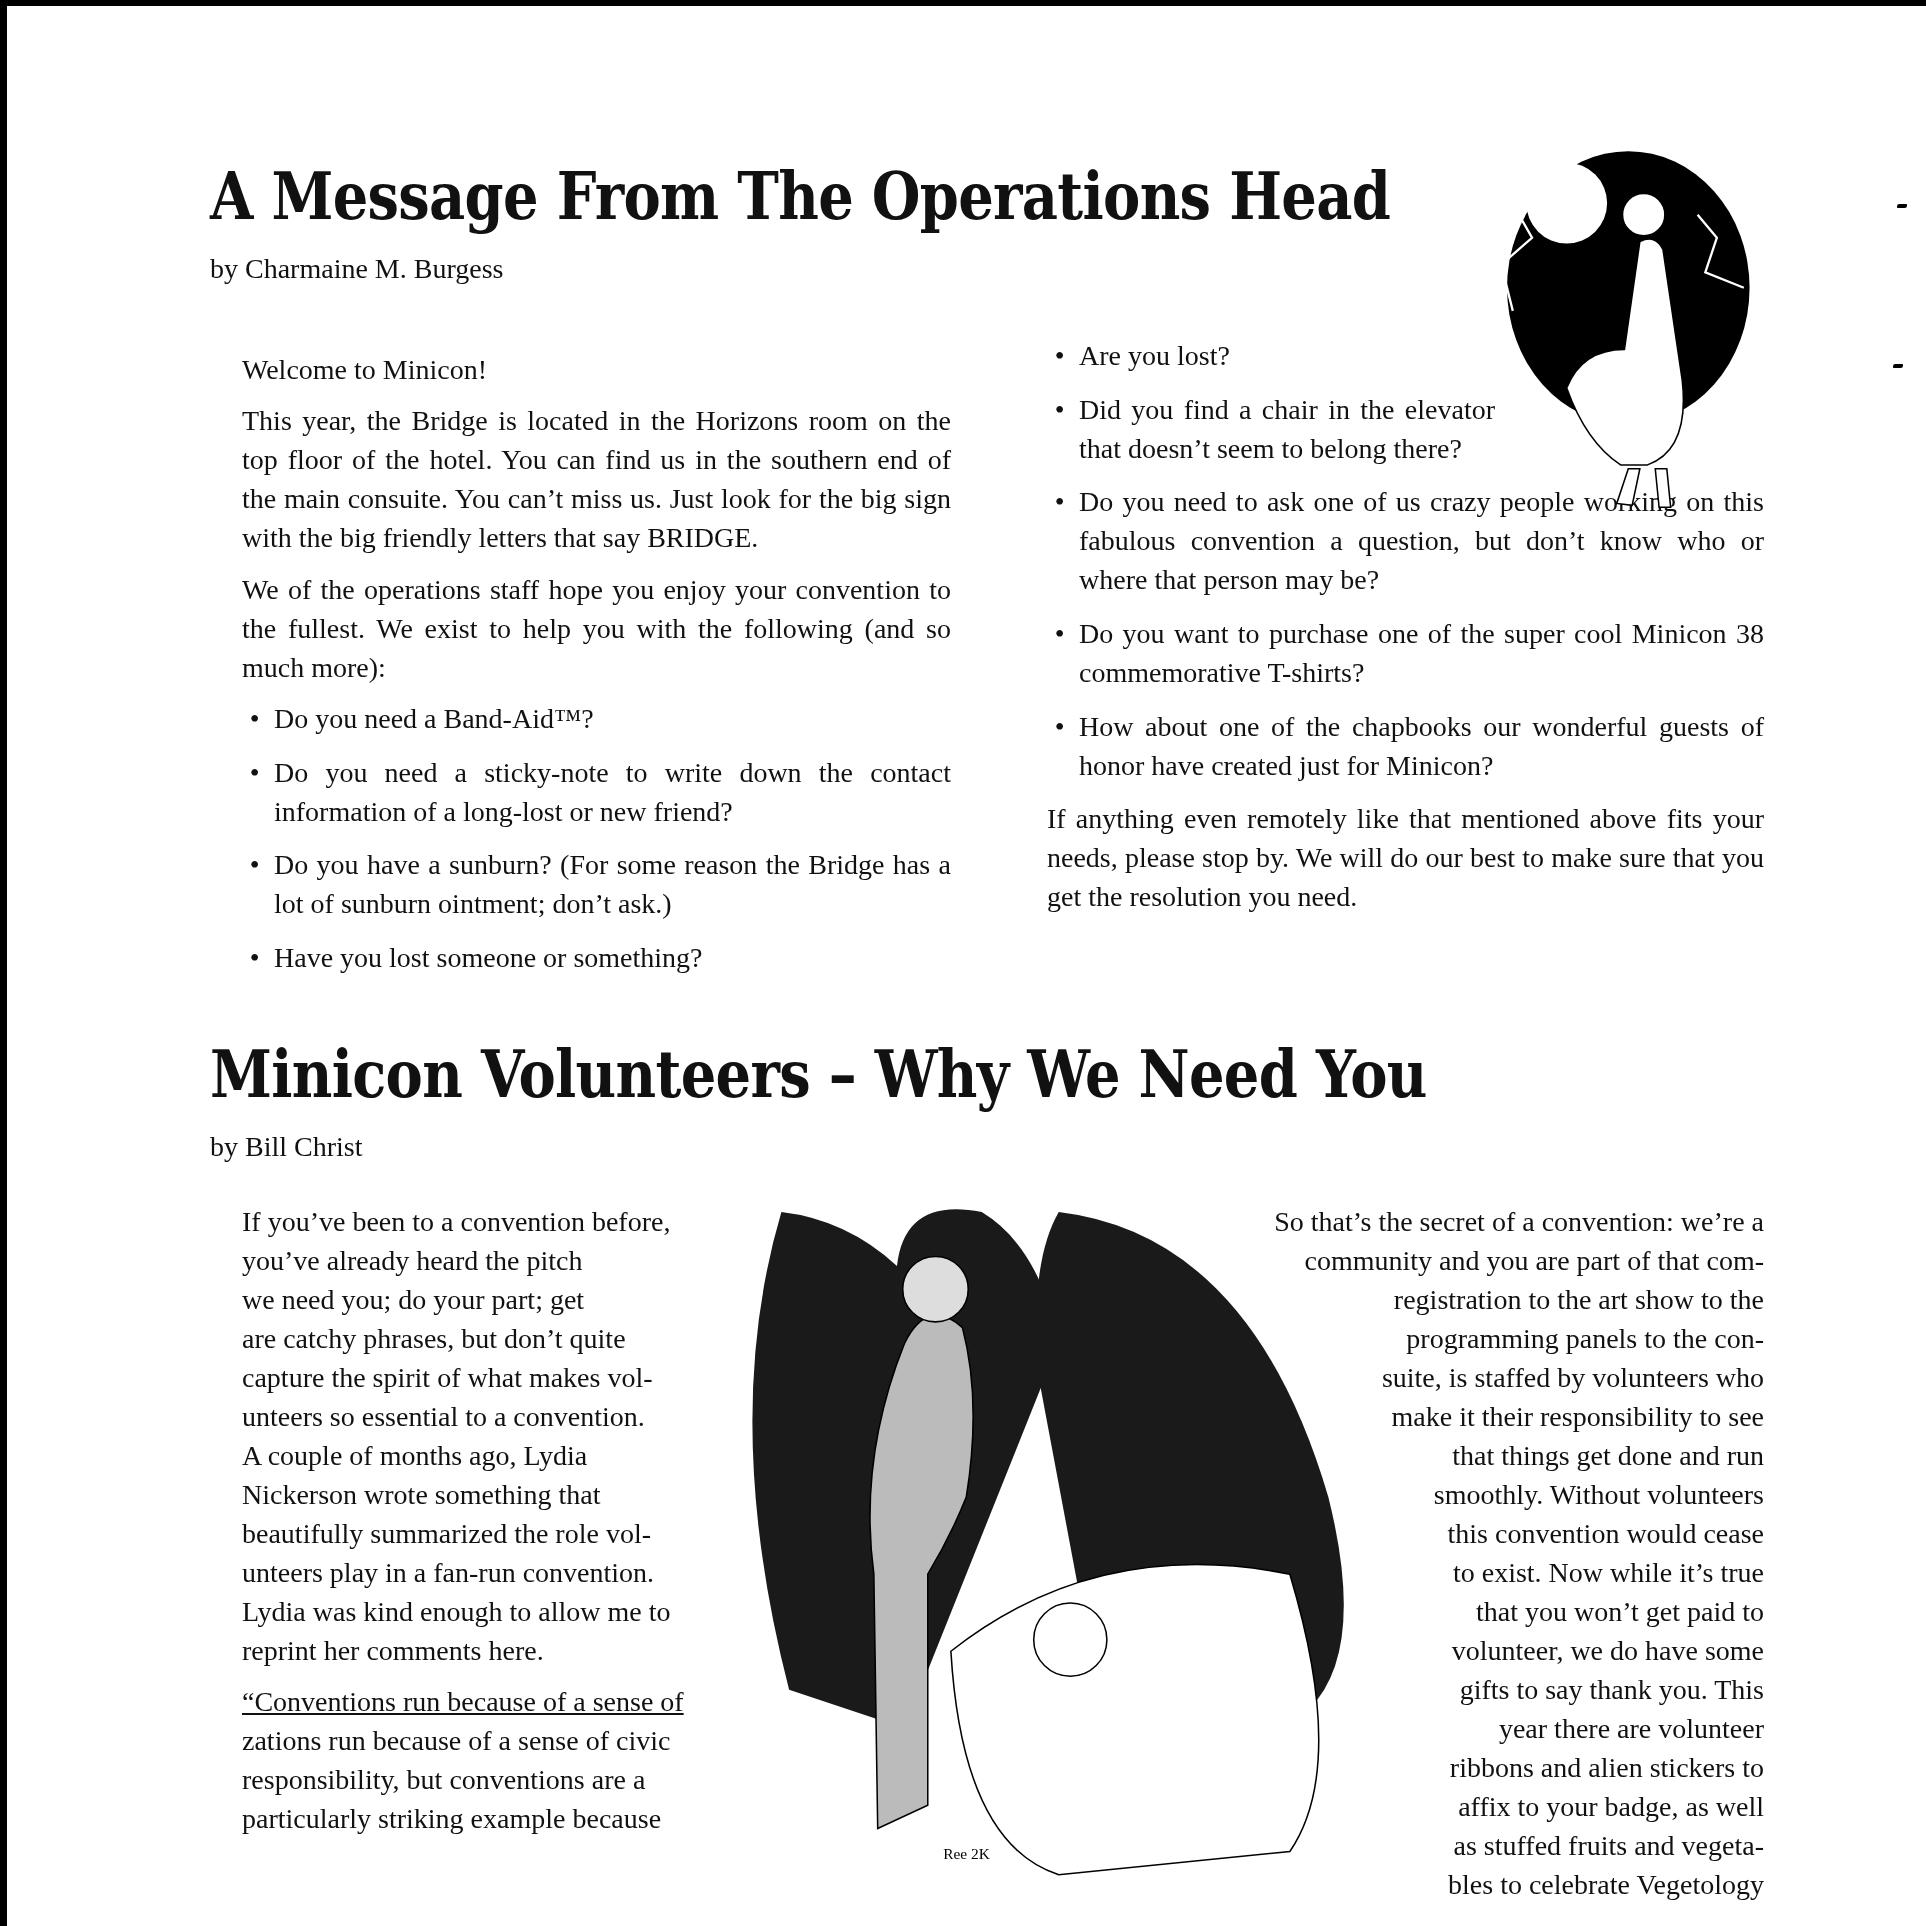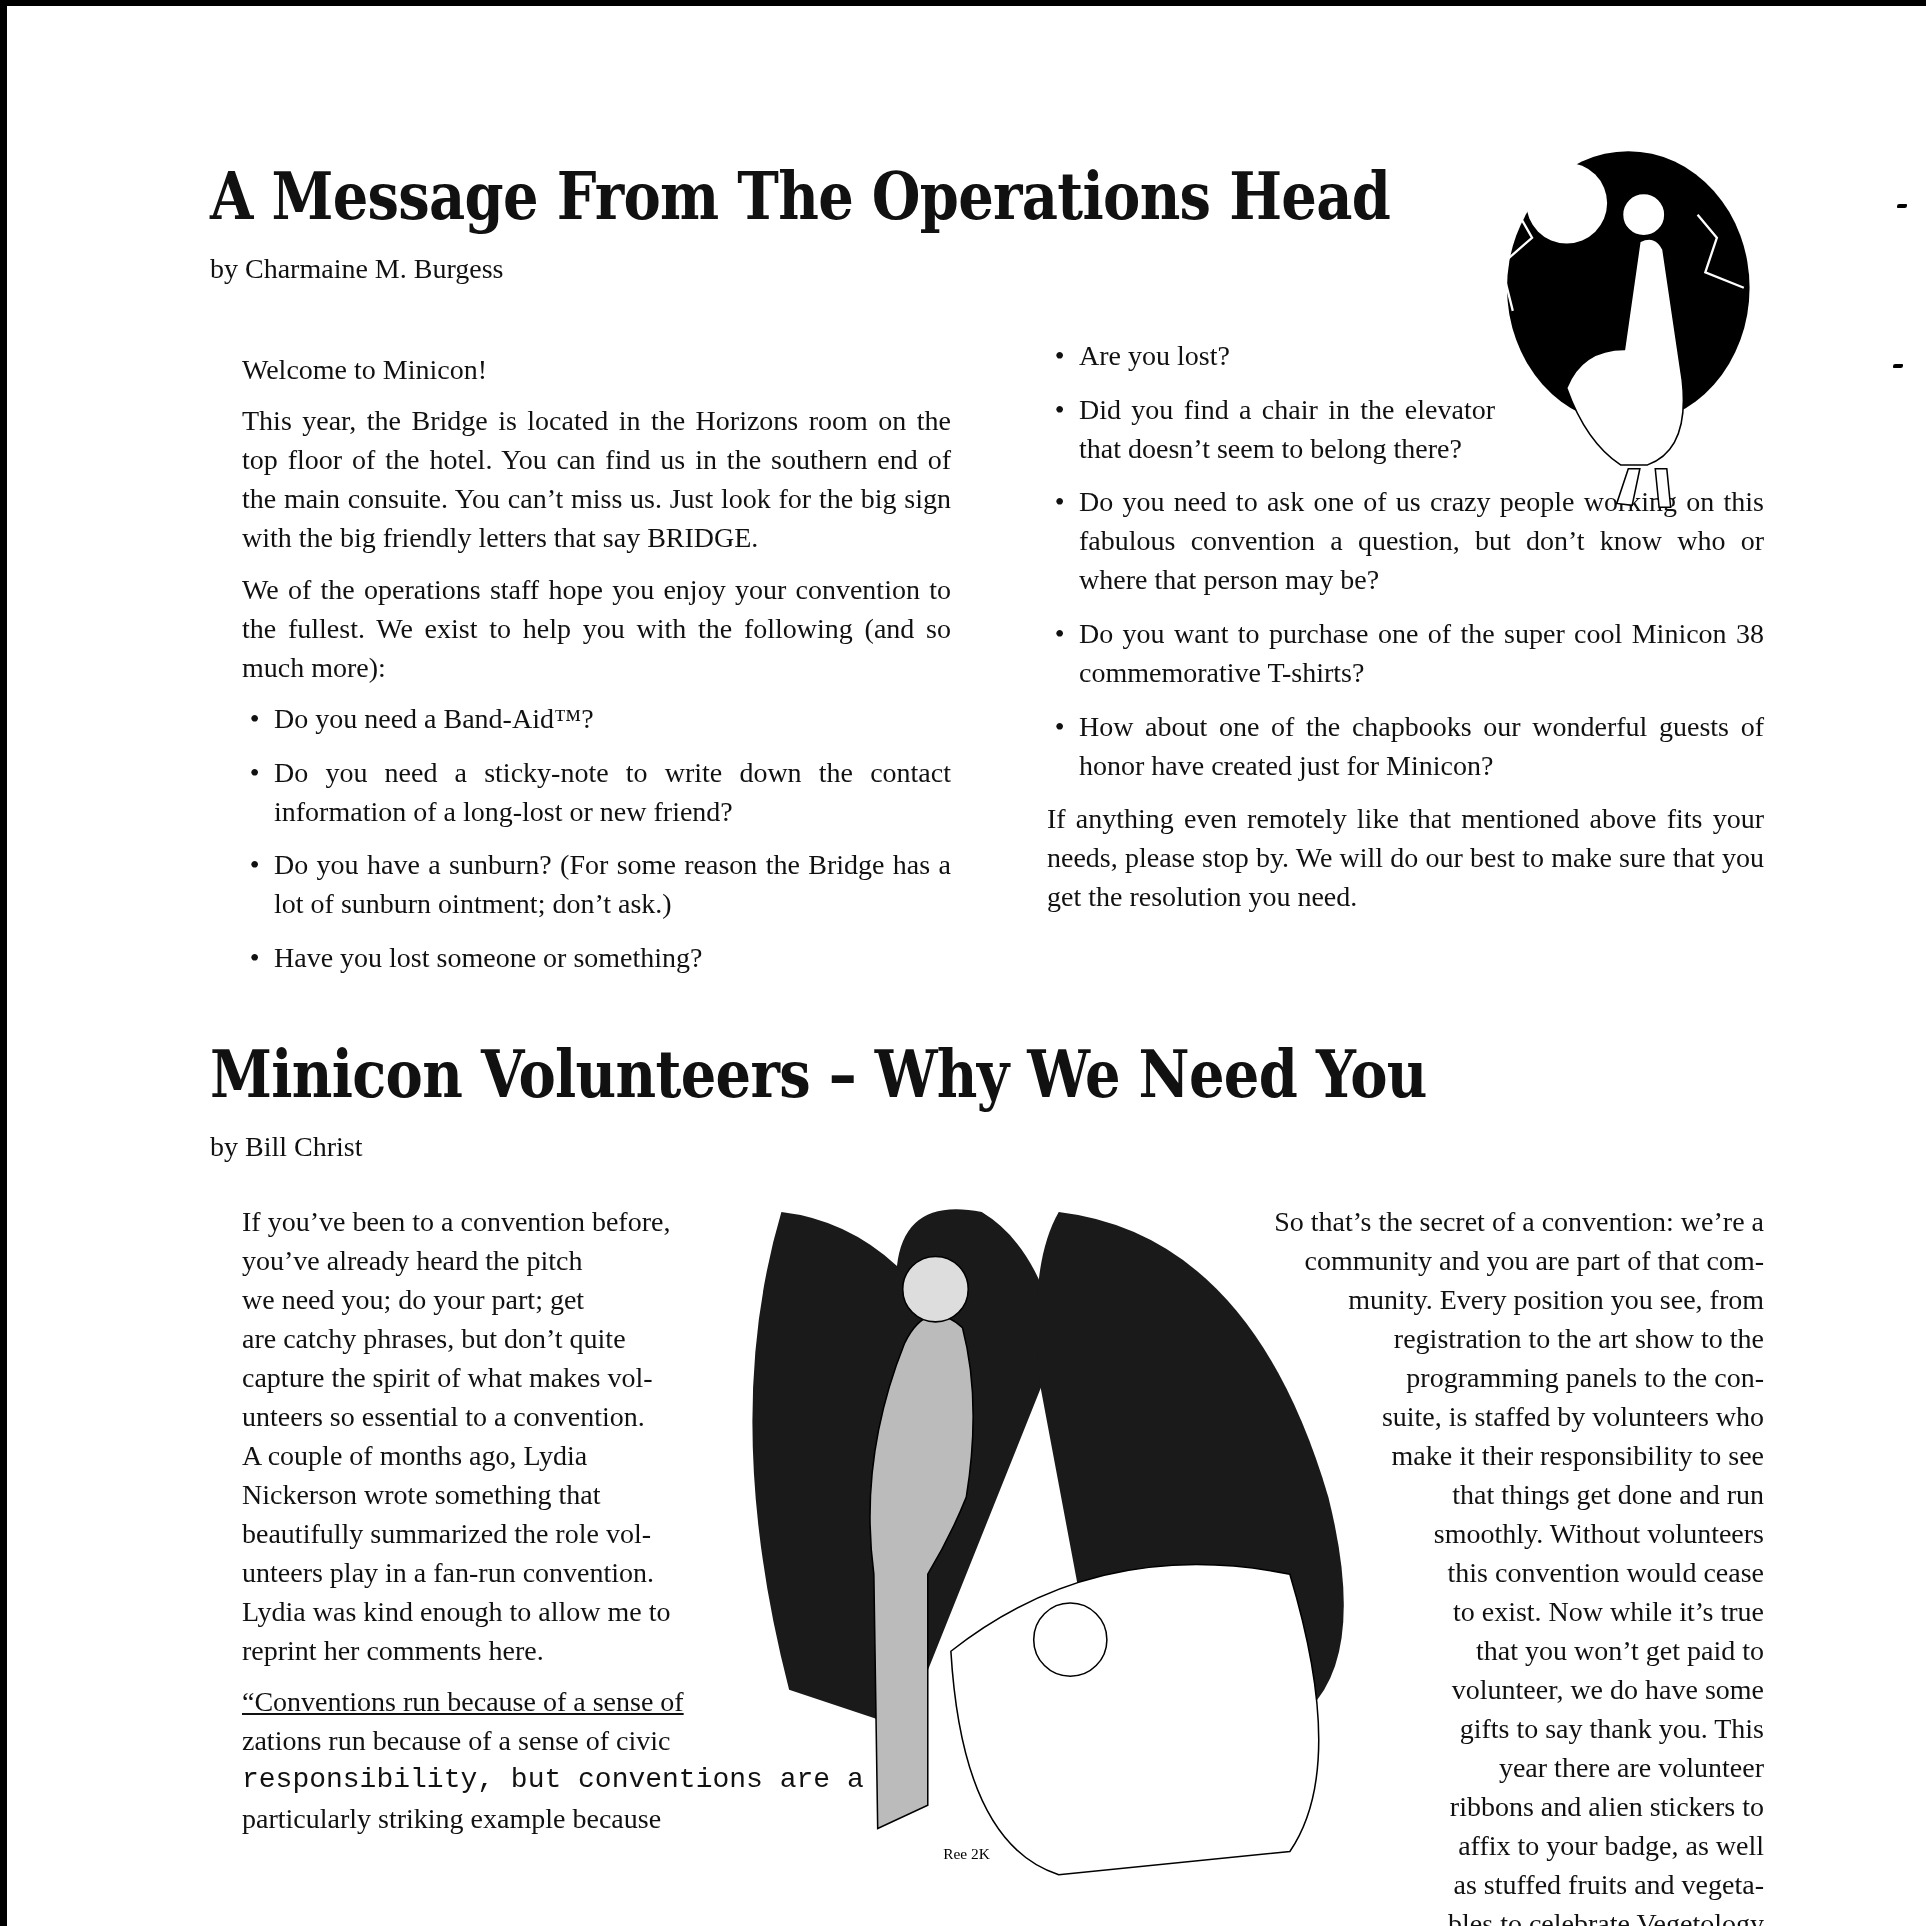--- a/index.html
+++ b/index.html
@@ -90,30 +90,29 @@
         <div style="white-space: nowrap;">A couple of months ago, Lydia</div>
         <div style="white-space: nowrap;">Nickerson wrote something that</div>
         <div style="white-space: nowrap;">beautifully summarized the role vol-</div>
         <div style="white-space: nowrap;">unteers play in a fan-run convention.</div>
         <div style="white-space: nowrap;">Lydia was kind enough to allow me to</div>
         <div style="white-space: nowrap;">reprint her comments here.</div>
       </div>
     <div id="left-p2" style="margin-top:12.3px;">
         <div style="white-space: nowrap; text-decoration: underline;">“Conventions run because of a sense of</div>
         <div style="white-space: nowrap;">zations run because of a sense of civic</div>
-        <div style="white-space: nowrap; font-family: Liberation Mono, monospace;">responsibility, but conventions are a</div>
+        <div style="white-space: nowrap;">responsibility, but conventions are a</div>
         <div style="white-space: nowrap;">particularly striking example because</div>
       </div>
   </div>
 
   <div class="col body" style="left:1040px; top:1196px; width:717px; text-align:right;">
     <div id="right-p">
         <div style="white-space: nowrap;">So that’s the secret of a convention: we’re a</div>
         <div style="white-space: nowrap;">community and you are part of that com-</div>
-        <div style="white-space: nowrap;">munity. Every position you see, from</div>
         <div style="white-space: nowrap;">registration to the art show to the</div>
         <div style="white-space: nowrap;">programming panels to the con-</div>
         <div style="white-space: nowrap;">suite, is staffed by volunteers who</div>
         <div style="white-space: nowrap;">make it their responsibility to see</div>
         <div style="white-space: nowrap;">that things get done and run</div>
         <div style="white-space: nowrap;">smoothly. Without volunteers</div>
         <div style="white-space: nowrap;">this convention would cease</div>
         <div style="white-space: nowrap;">to exist. Now while it’s true</div>
         <div style="white-space: nowrap;">that you won’t get paid to</div>
         <div style="white-space: nowrap;">volunteer, we do have some</div>

